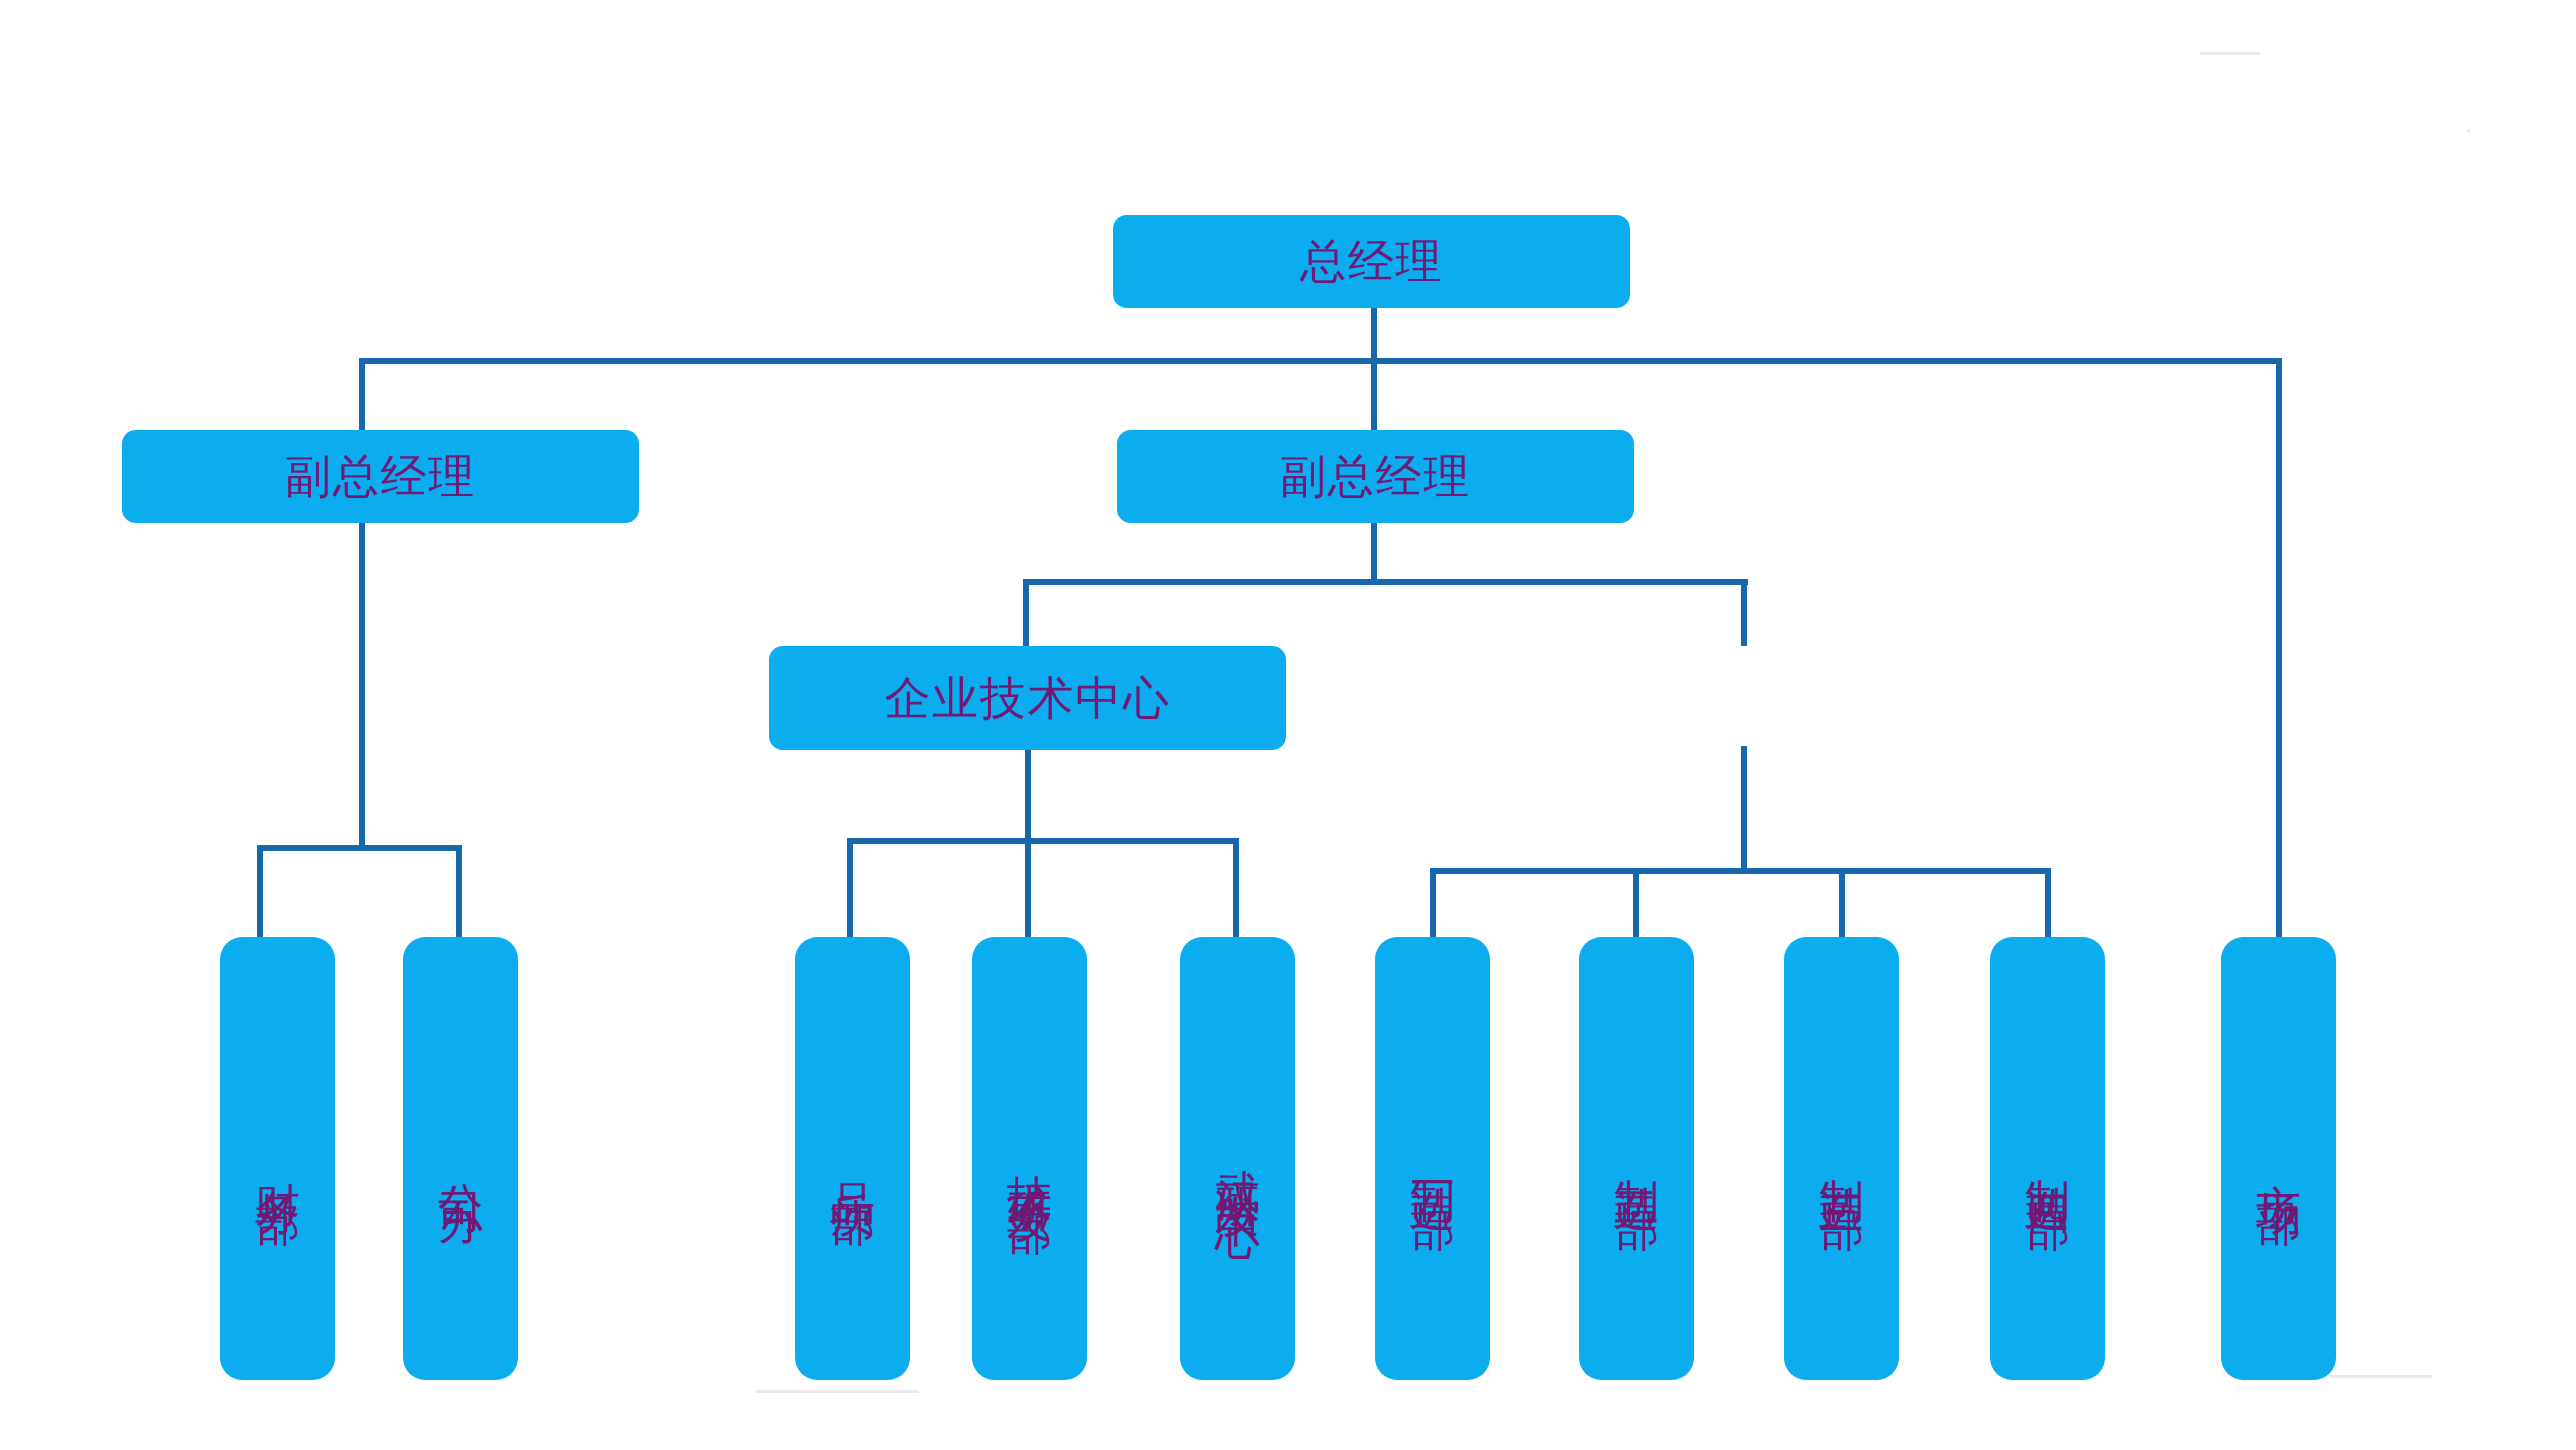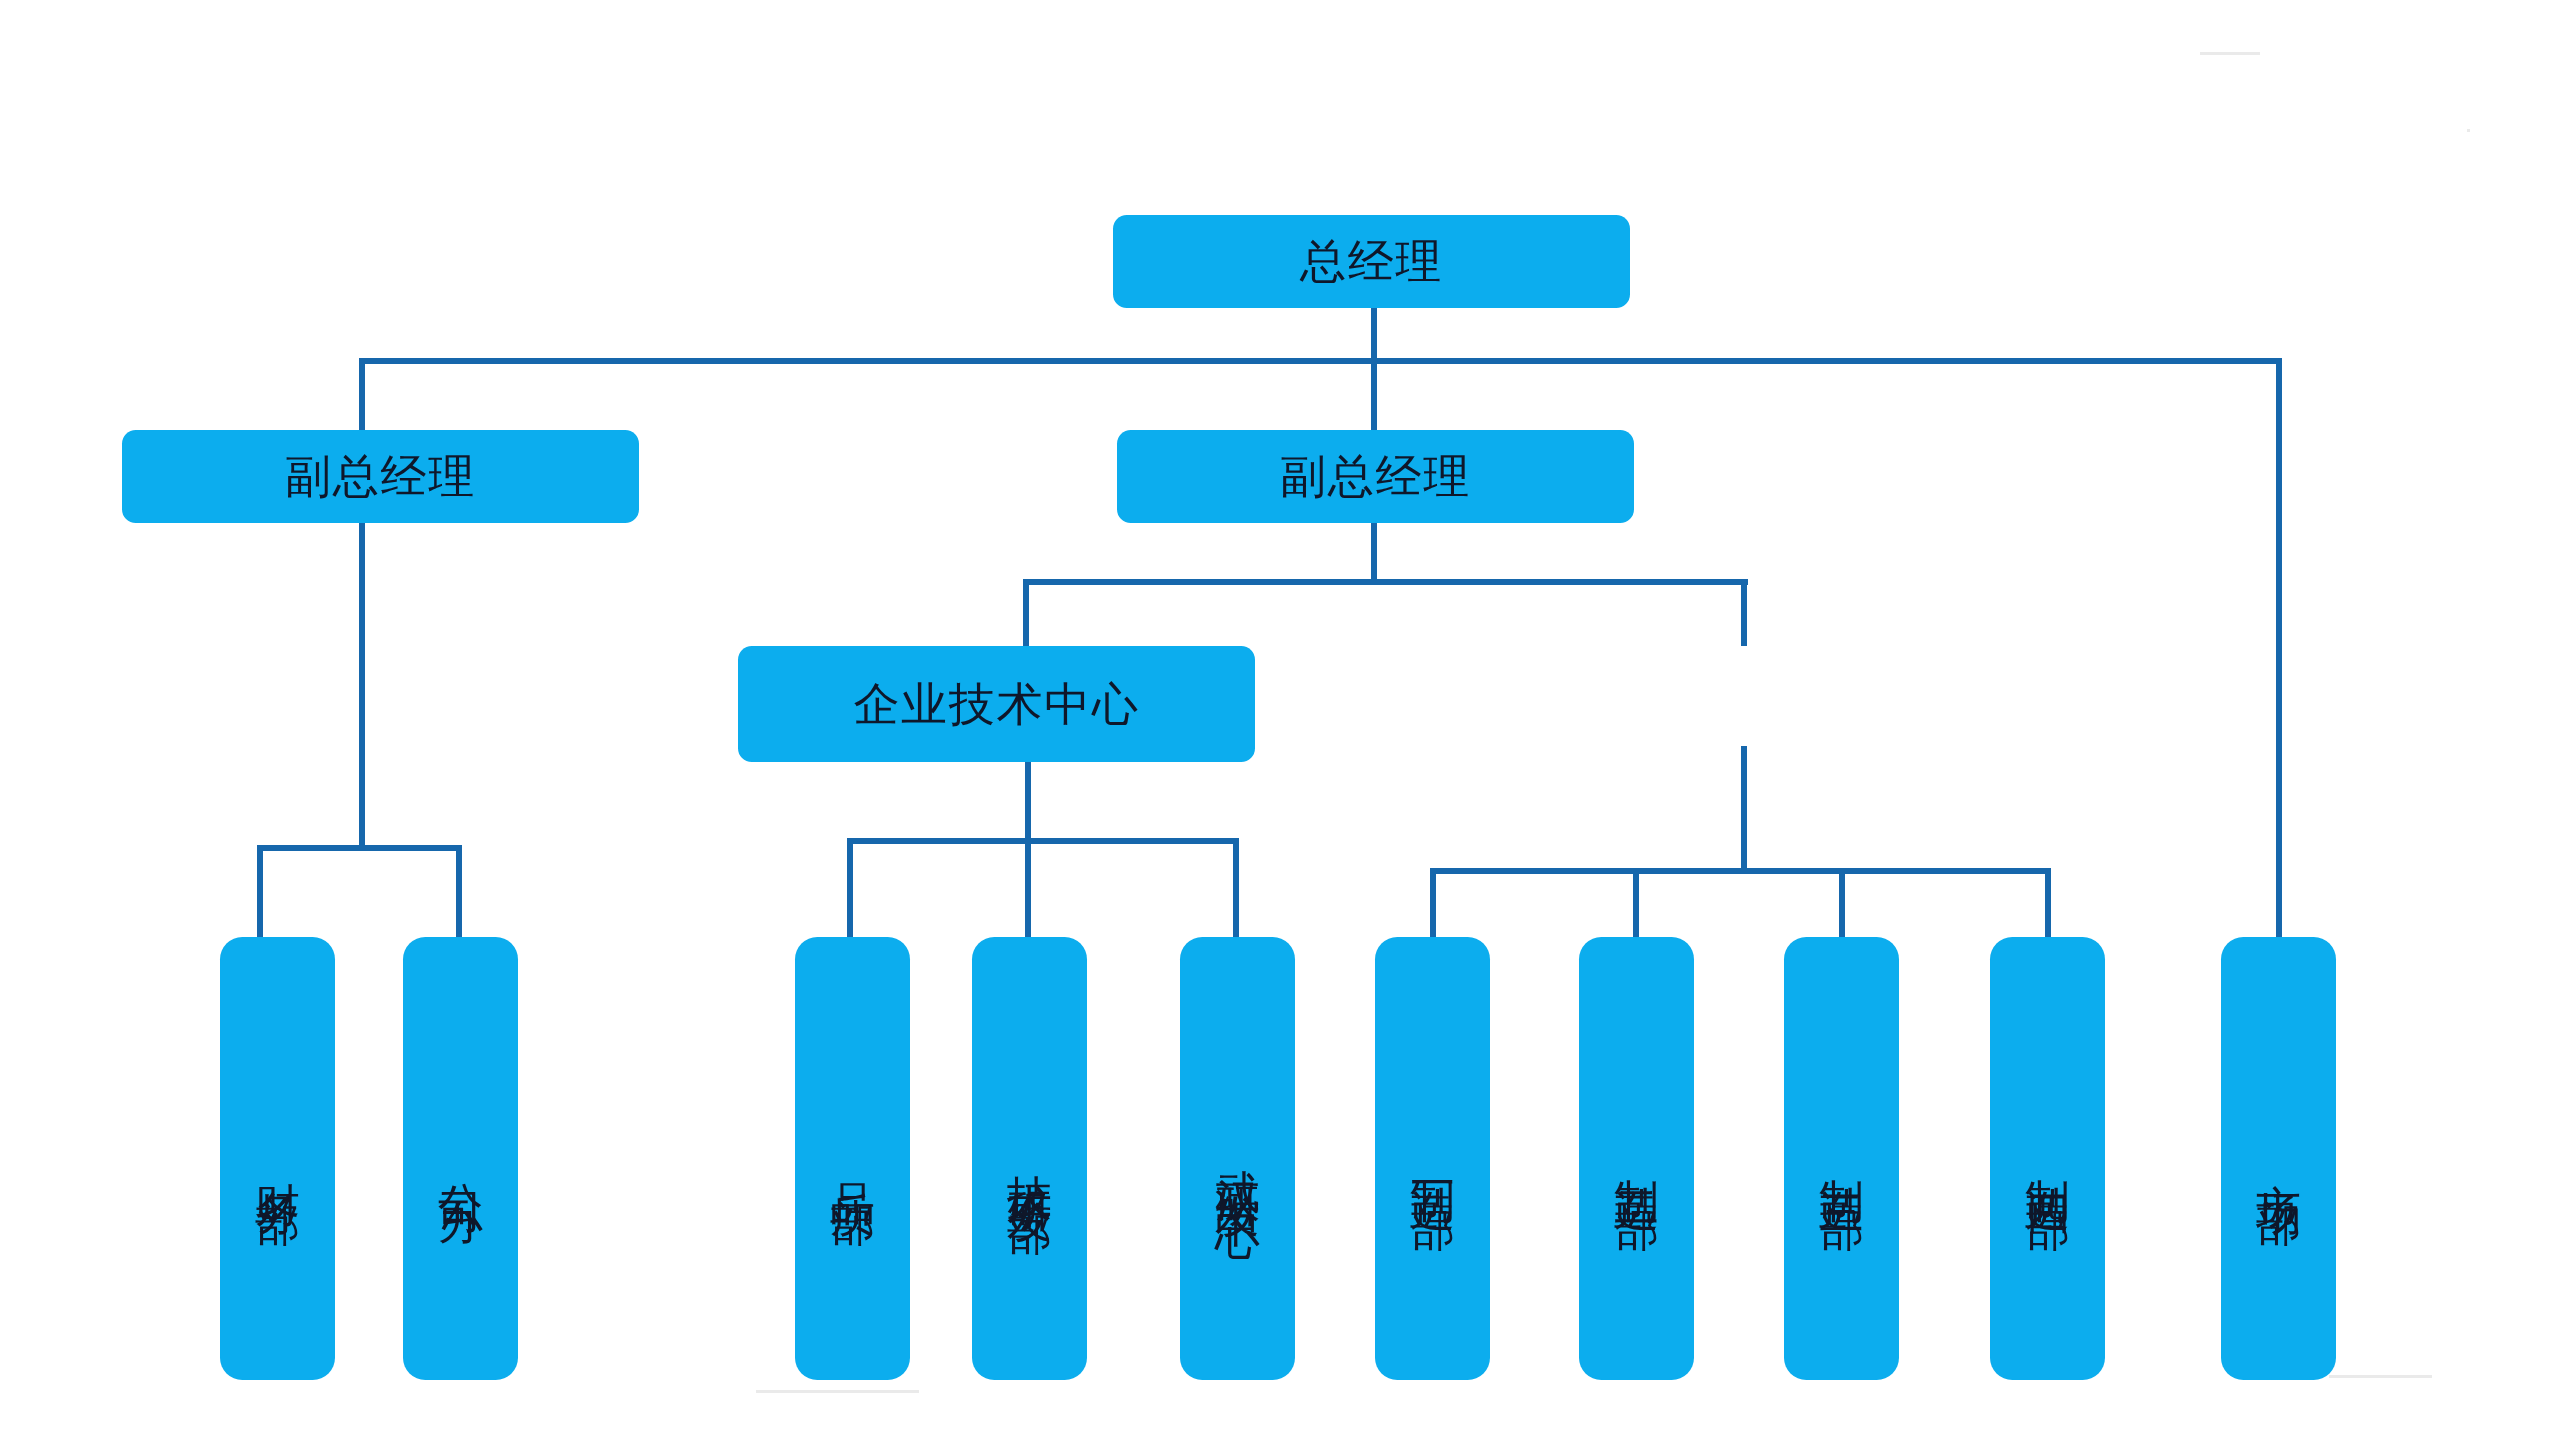--- a/index.html
+++ b/index.html
@@ -20,21 +20,21 @@
   }
   
   .node {
     position: absolute;
     background: #0CADEE;
     border-radius: 15.5px;
     box-sizing: border-box;
     display: flex;
     align-items: center;
     justify-content: center;
-    color: #0f172a;
+    color: #701a75;
     line-height: 1.15;
     user-select: none;
   }
   .node.horiz {
     font-size: 46px;
     letter-spacing: 1.7px;
     border-radius: 13.8px;
   }
   .node.vert {
     border-radius: 22.3px;
@@ -109,21 +109,21 @@
   </div>
 
   <div class="node horiz" style="left:122px; top:430px; width:517px; height:93px;">
     <span class="label">副总经理</span>
   </div>
 
   <div class="node horiz" style="left:1117px; top:430px; width:517px; height:93px;">
     <span class="label">副总经理</span>
   </div>
 
-  <div class="node horiz" style="left:738px; top:646px; width:517px; height:116px;">
+  <div class="node horiz" style="left:769px; top:646px; width:517px; height:104px;">
     <span class="label">企业技术中心</span>
   </div>
 
 
   <div class="node vert" style="left:220px; top:937px; width:115px; height:443px;">
     <span class="label">财务部</span>
   </div>
 
   <div class="node vert" style="left:403px; top:937px; width:115px; height:443px;">
     <span class="label">公司办</span>

